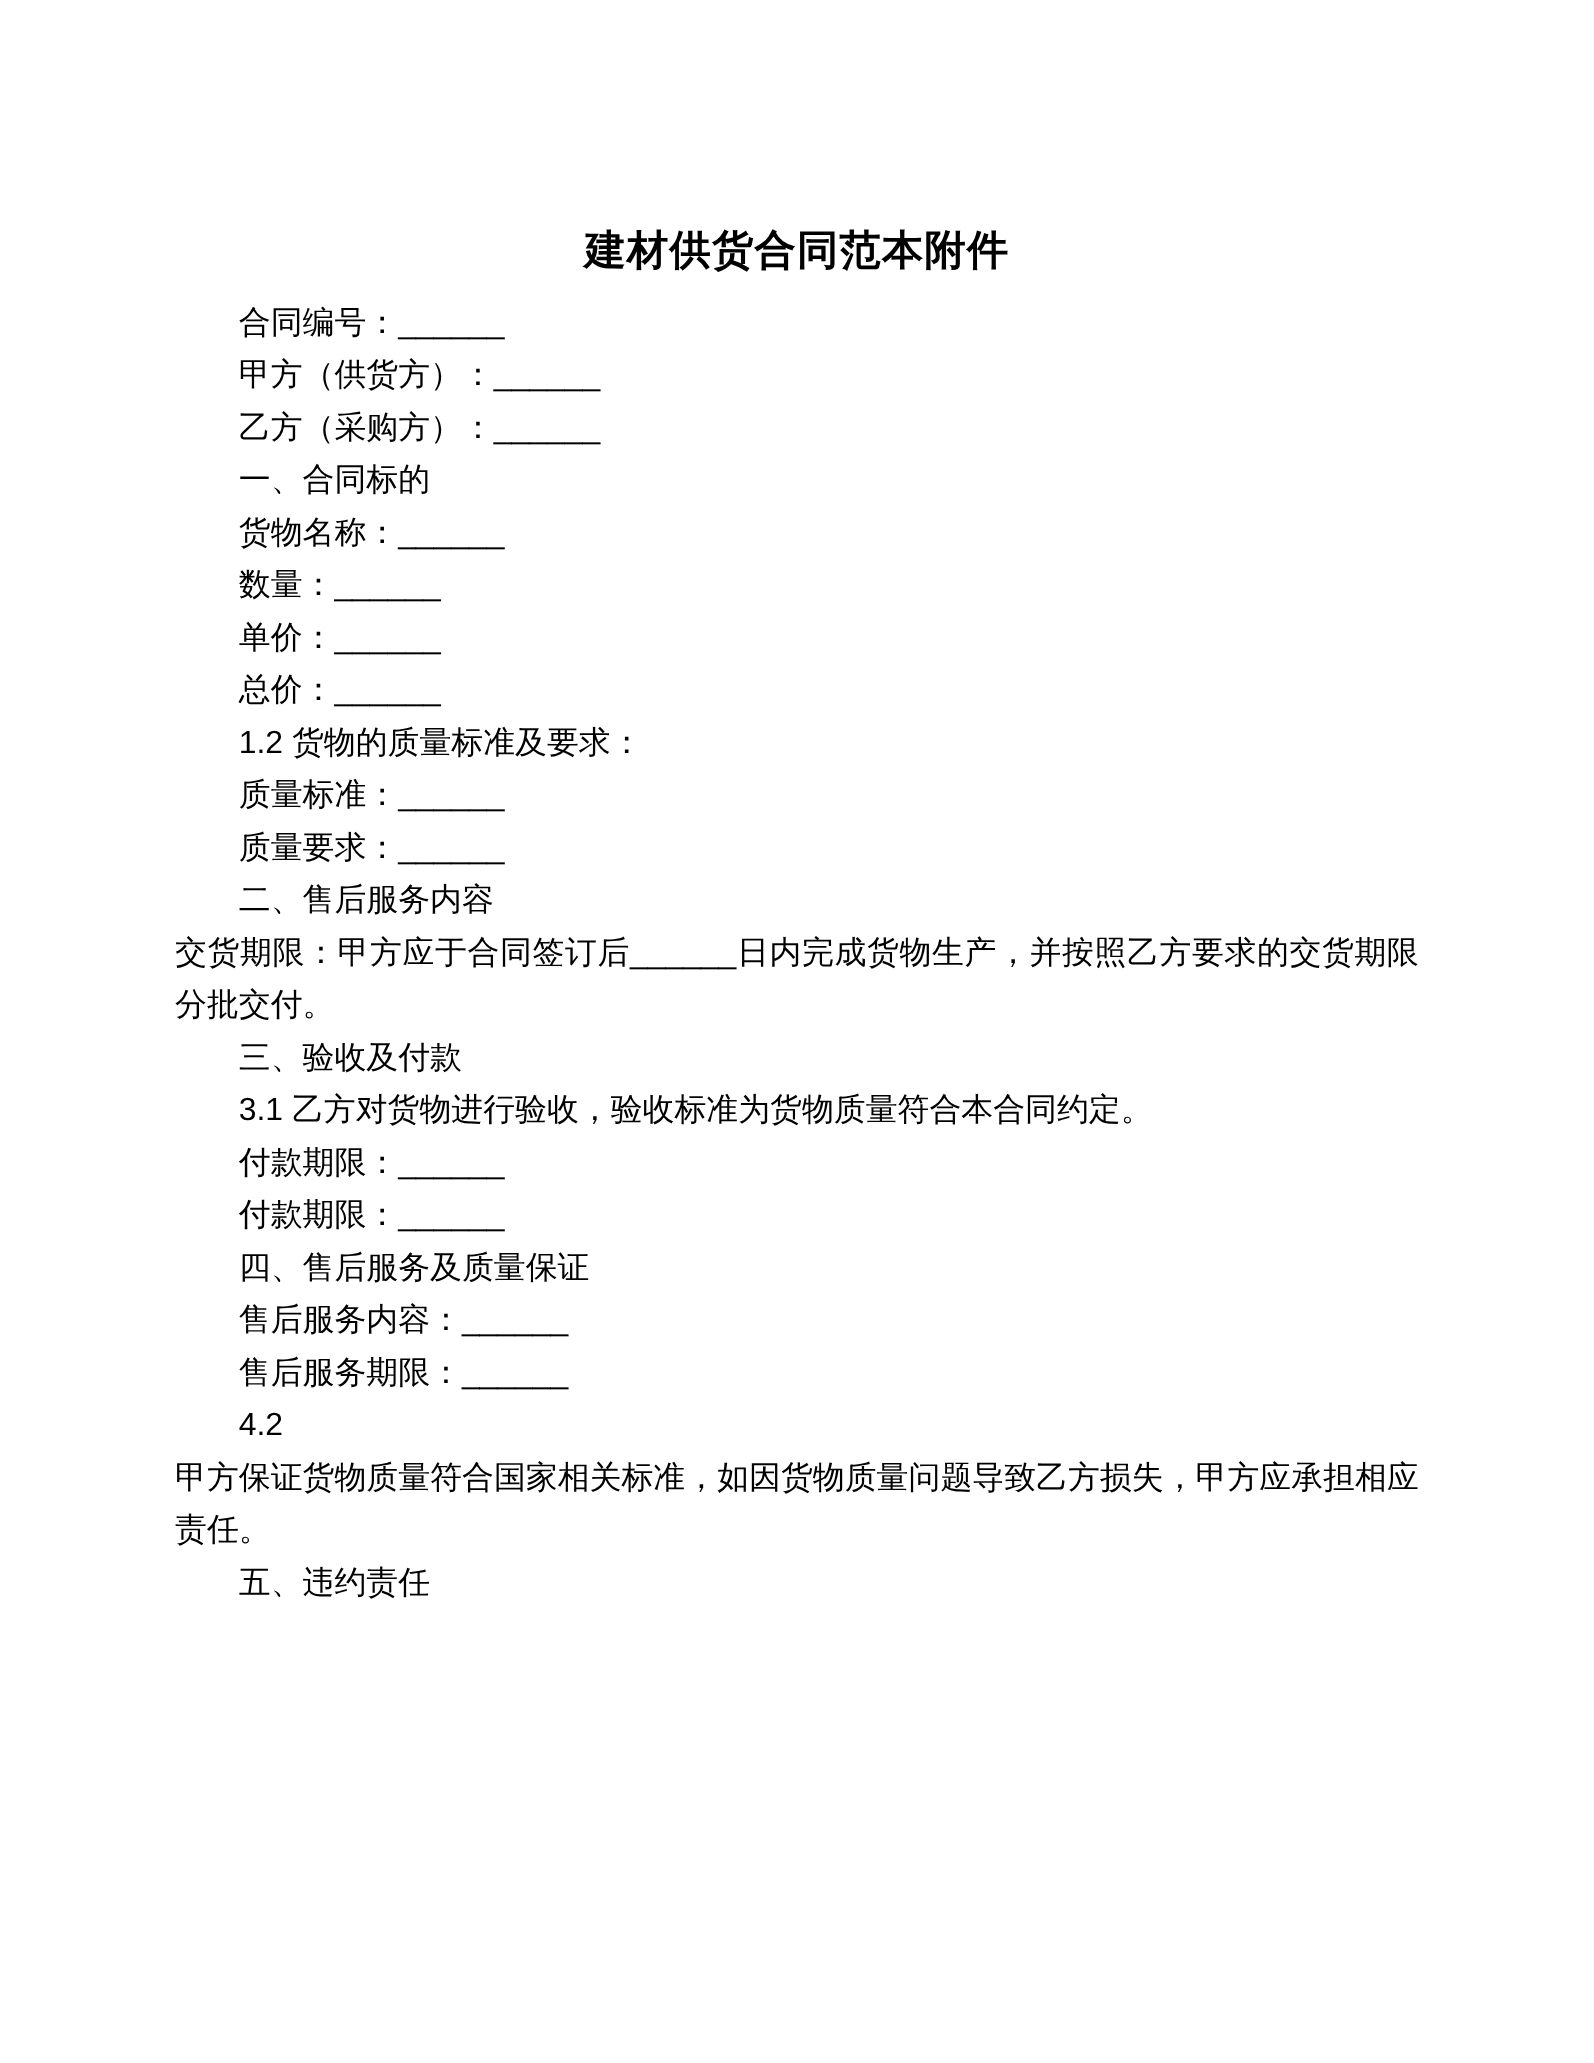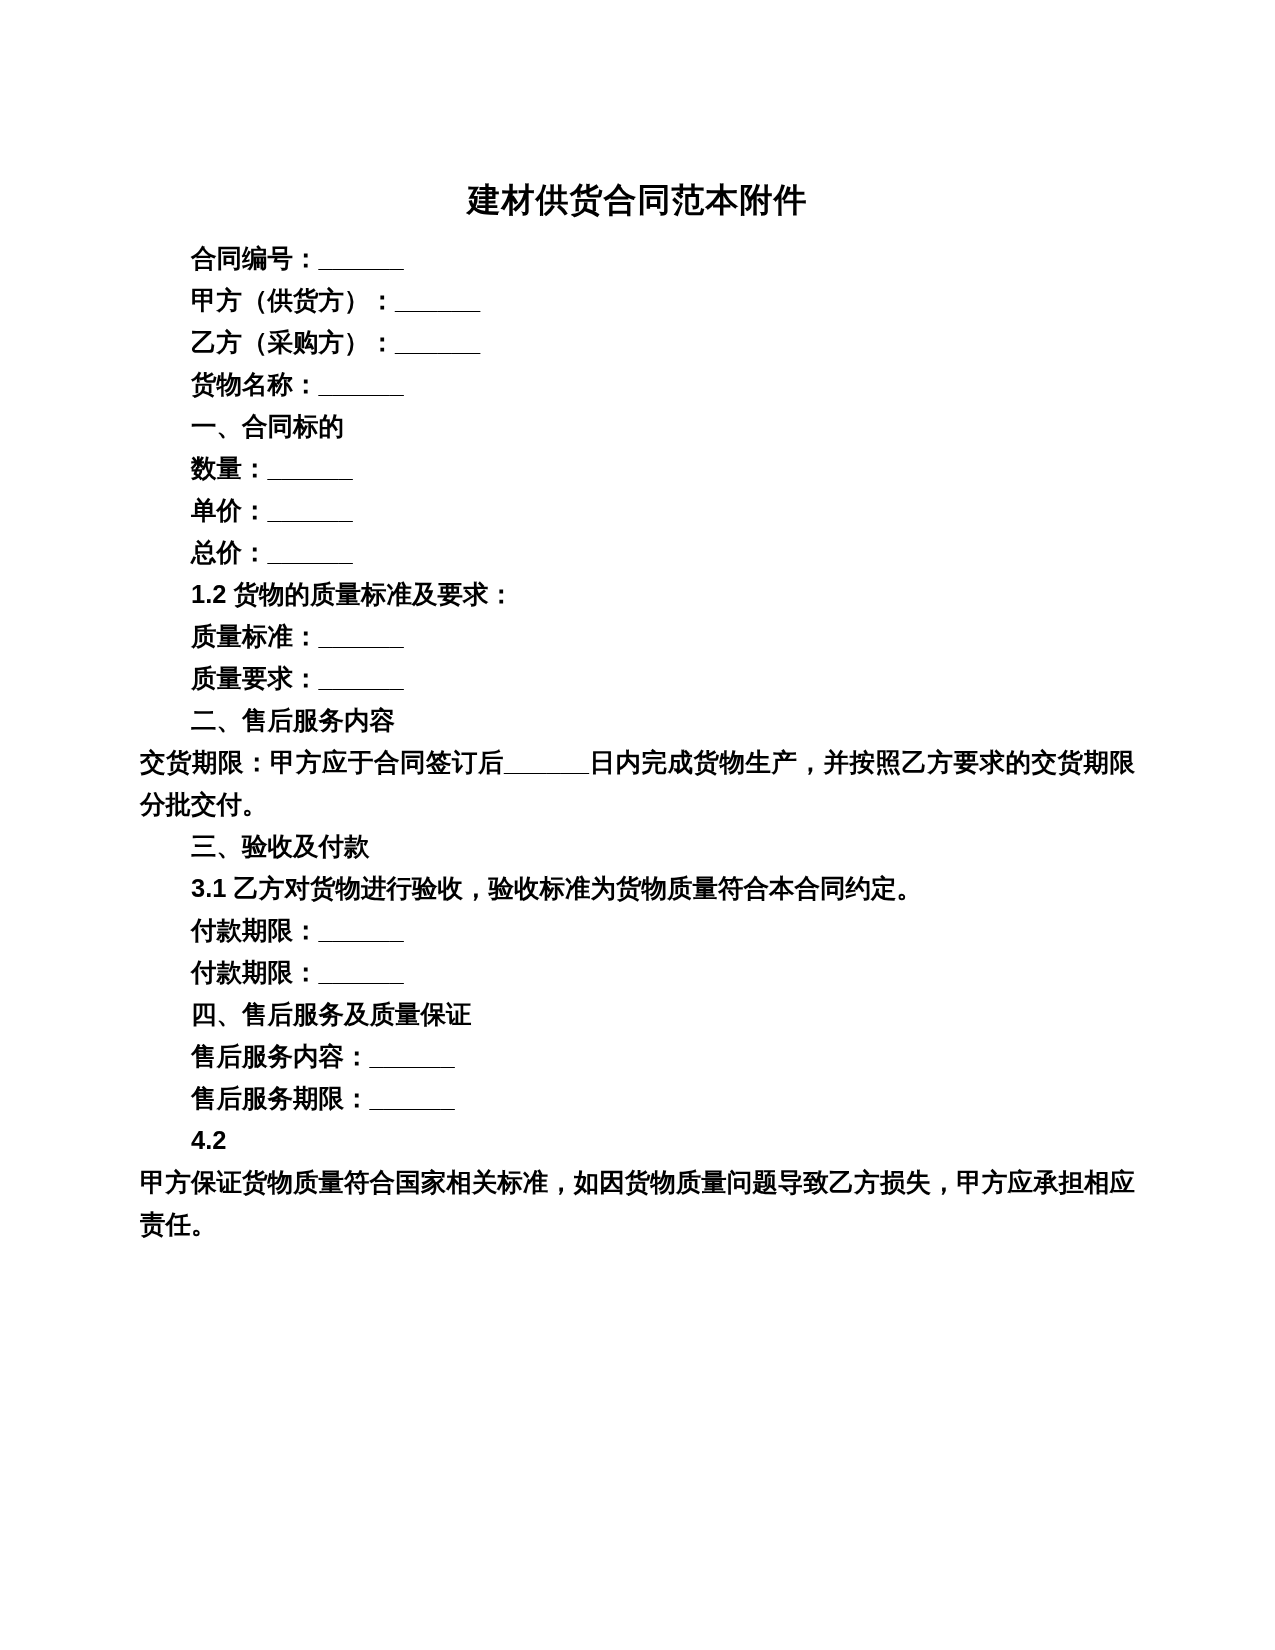--- a/index.html
+++ b/index.html
@@ -24,49 +24,49 @@
     font-weight: bold;
     text-align: center;
     letter-spacing: 1px;
   }
   .doc-body p.para {
     margin: 0;
     font-size: 25.5px;
     line-height: 42px;
     text-align: justify;
     word-break: break-all;
-    font-weight: bold;
   }
   .doc-body p.para.indent {
     text-indent: 51px;
     text-align: left;
   }
 </style>
 </head>
 <body>
 
 <main class="page">
   <h1 class="doc-title">建材供货合同范本附件</h1>
   <div class="doc-body">
       <p class="para indent">合同编号：______</p>
       <p class="para indent">甲方（供货方）：______</p>
       <p class="para indent">乙方（采购方）：______</p>
+      <p class="para indent">一、合同标的</p>
       <p class="para indent">货物名称：______</p>
-      <p class="para indent">一、合同标的</p>
       <p class="para indent">数量：______</p>
       <p class="para indent">单价：______</p>
       <p class="para indent">总价：______</p>
       <p class="para indent">1.2 货物的质量标准及要求：</p>
       <p class="para indent">质量标准：______</p>
       <p class="para indent">质量要求：______</p>
       <p class="para indent">二、售后服务内容</p>
       <p class="para">交货期限：甲方应于合同签订后______日内完成货物生产，并按照乙方要求的交货期限分批交付。</p>
       <p class="para indent">三、验收及付款</p>
       <p class="para indent">3.1 乙方对货物进行验收，验收标准为货物质量符合本合同约定。</p>
       <p class="para indent">付款期限：______</p>
       <p class="para indent">付款期限：______</p>
       <p class="para indent">四、售后服务及质量保证</p>
       <p class="para indent">售后服务内容：______</p>
       <p class="para indent">售后服务期限：______</p>
       <p class="para indent">4.2</p>
       <p class="para">甲方保证货物质量符合国家相关标准，如因货物质量问题导致乙方损失，甲方应承担相应责任。</p>
+      <p class="para indent">五、违约责任</p>
     </div>
 </main>
 
 </body></html>

